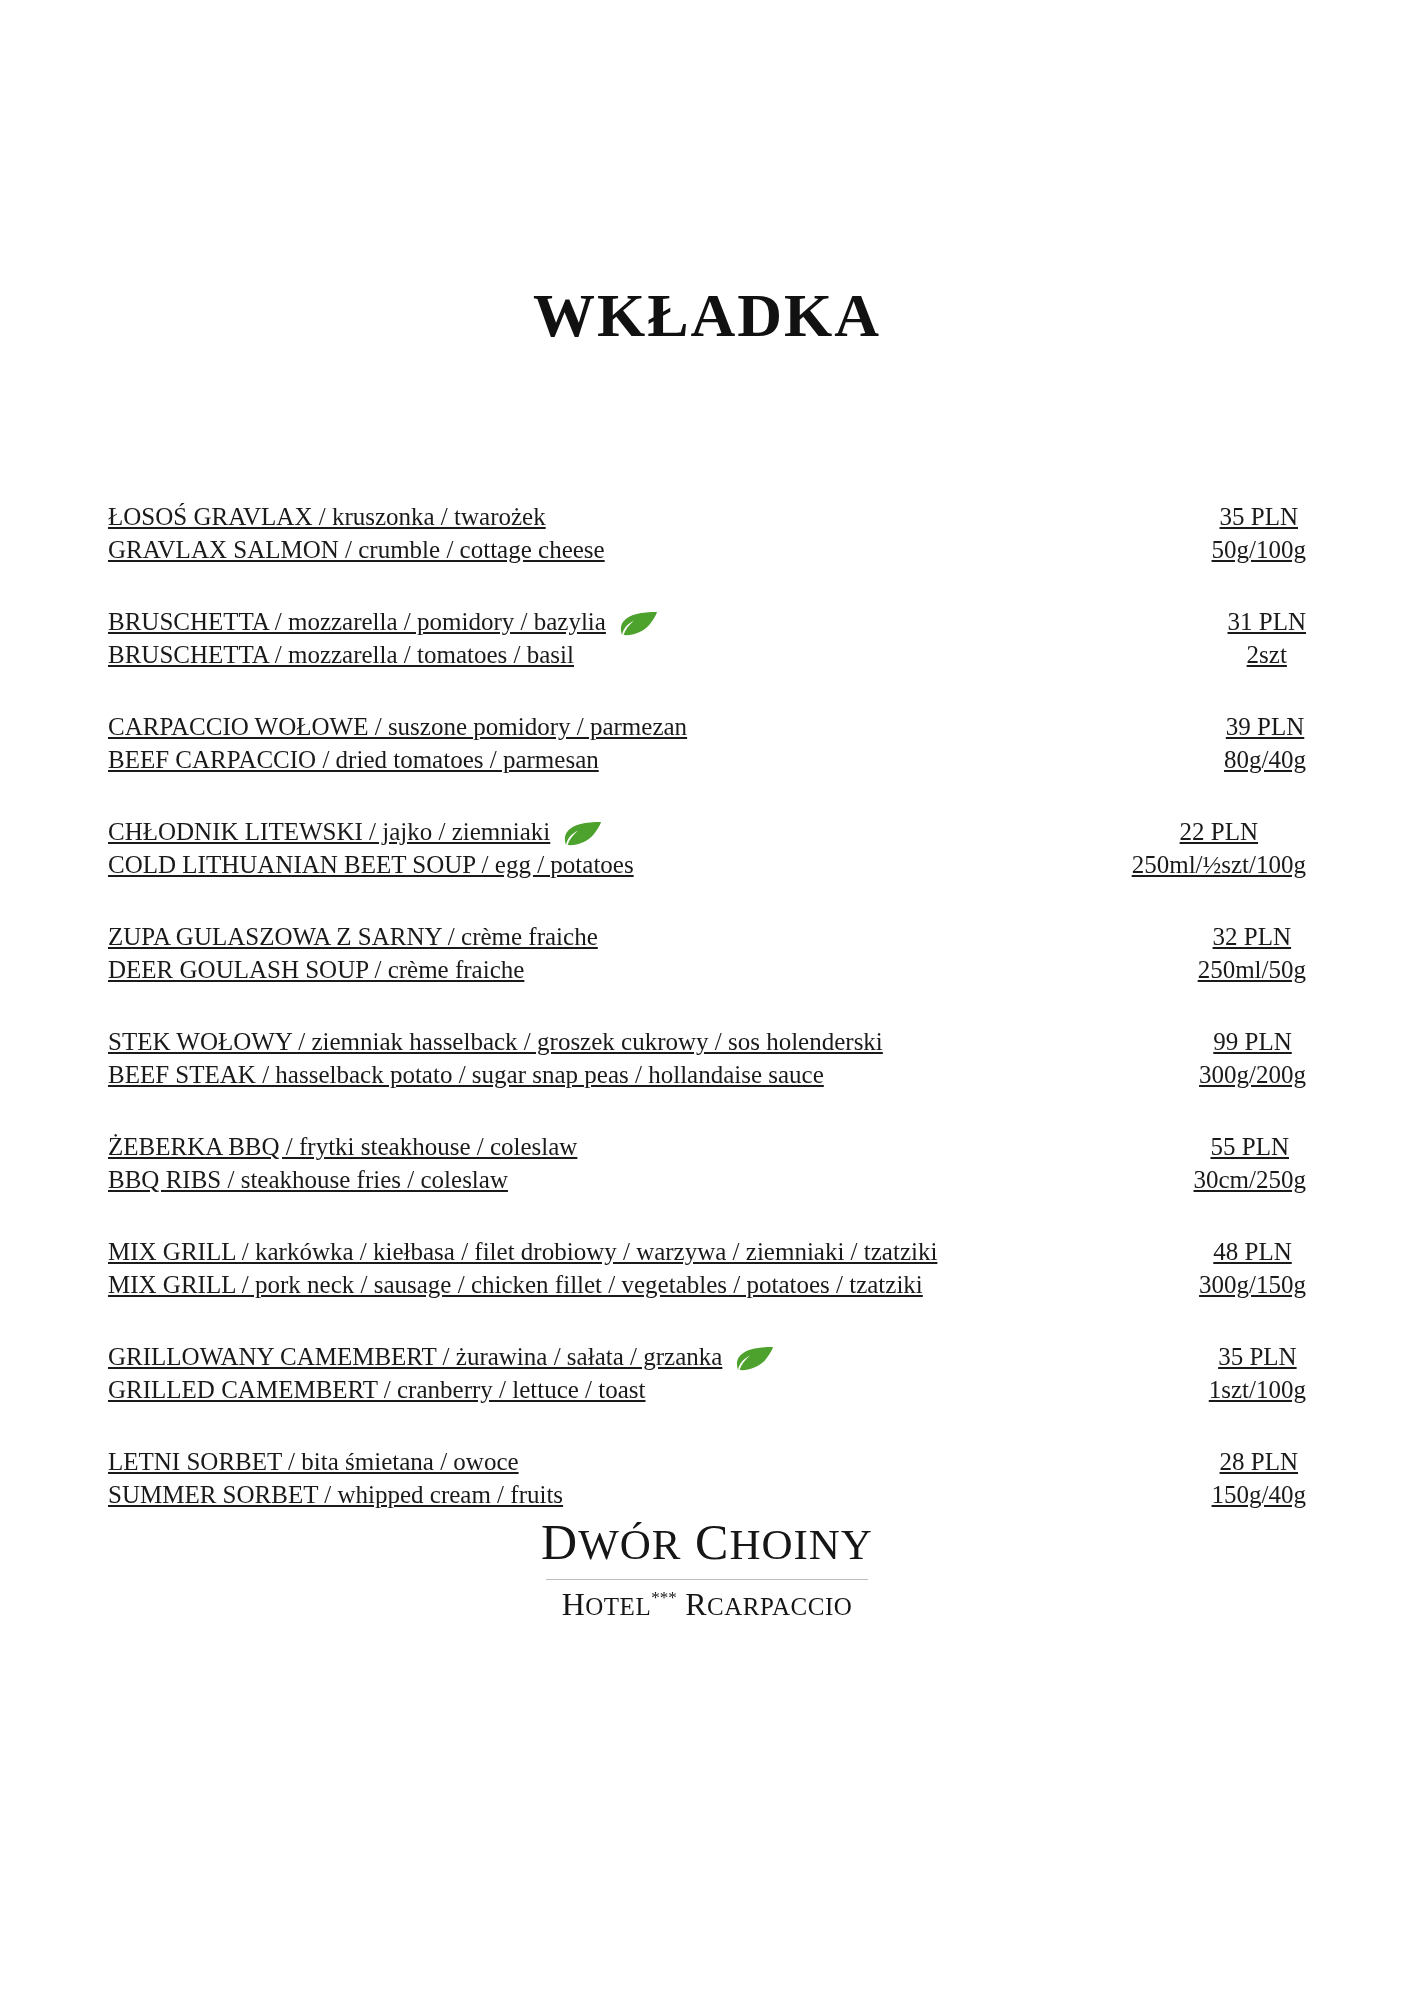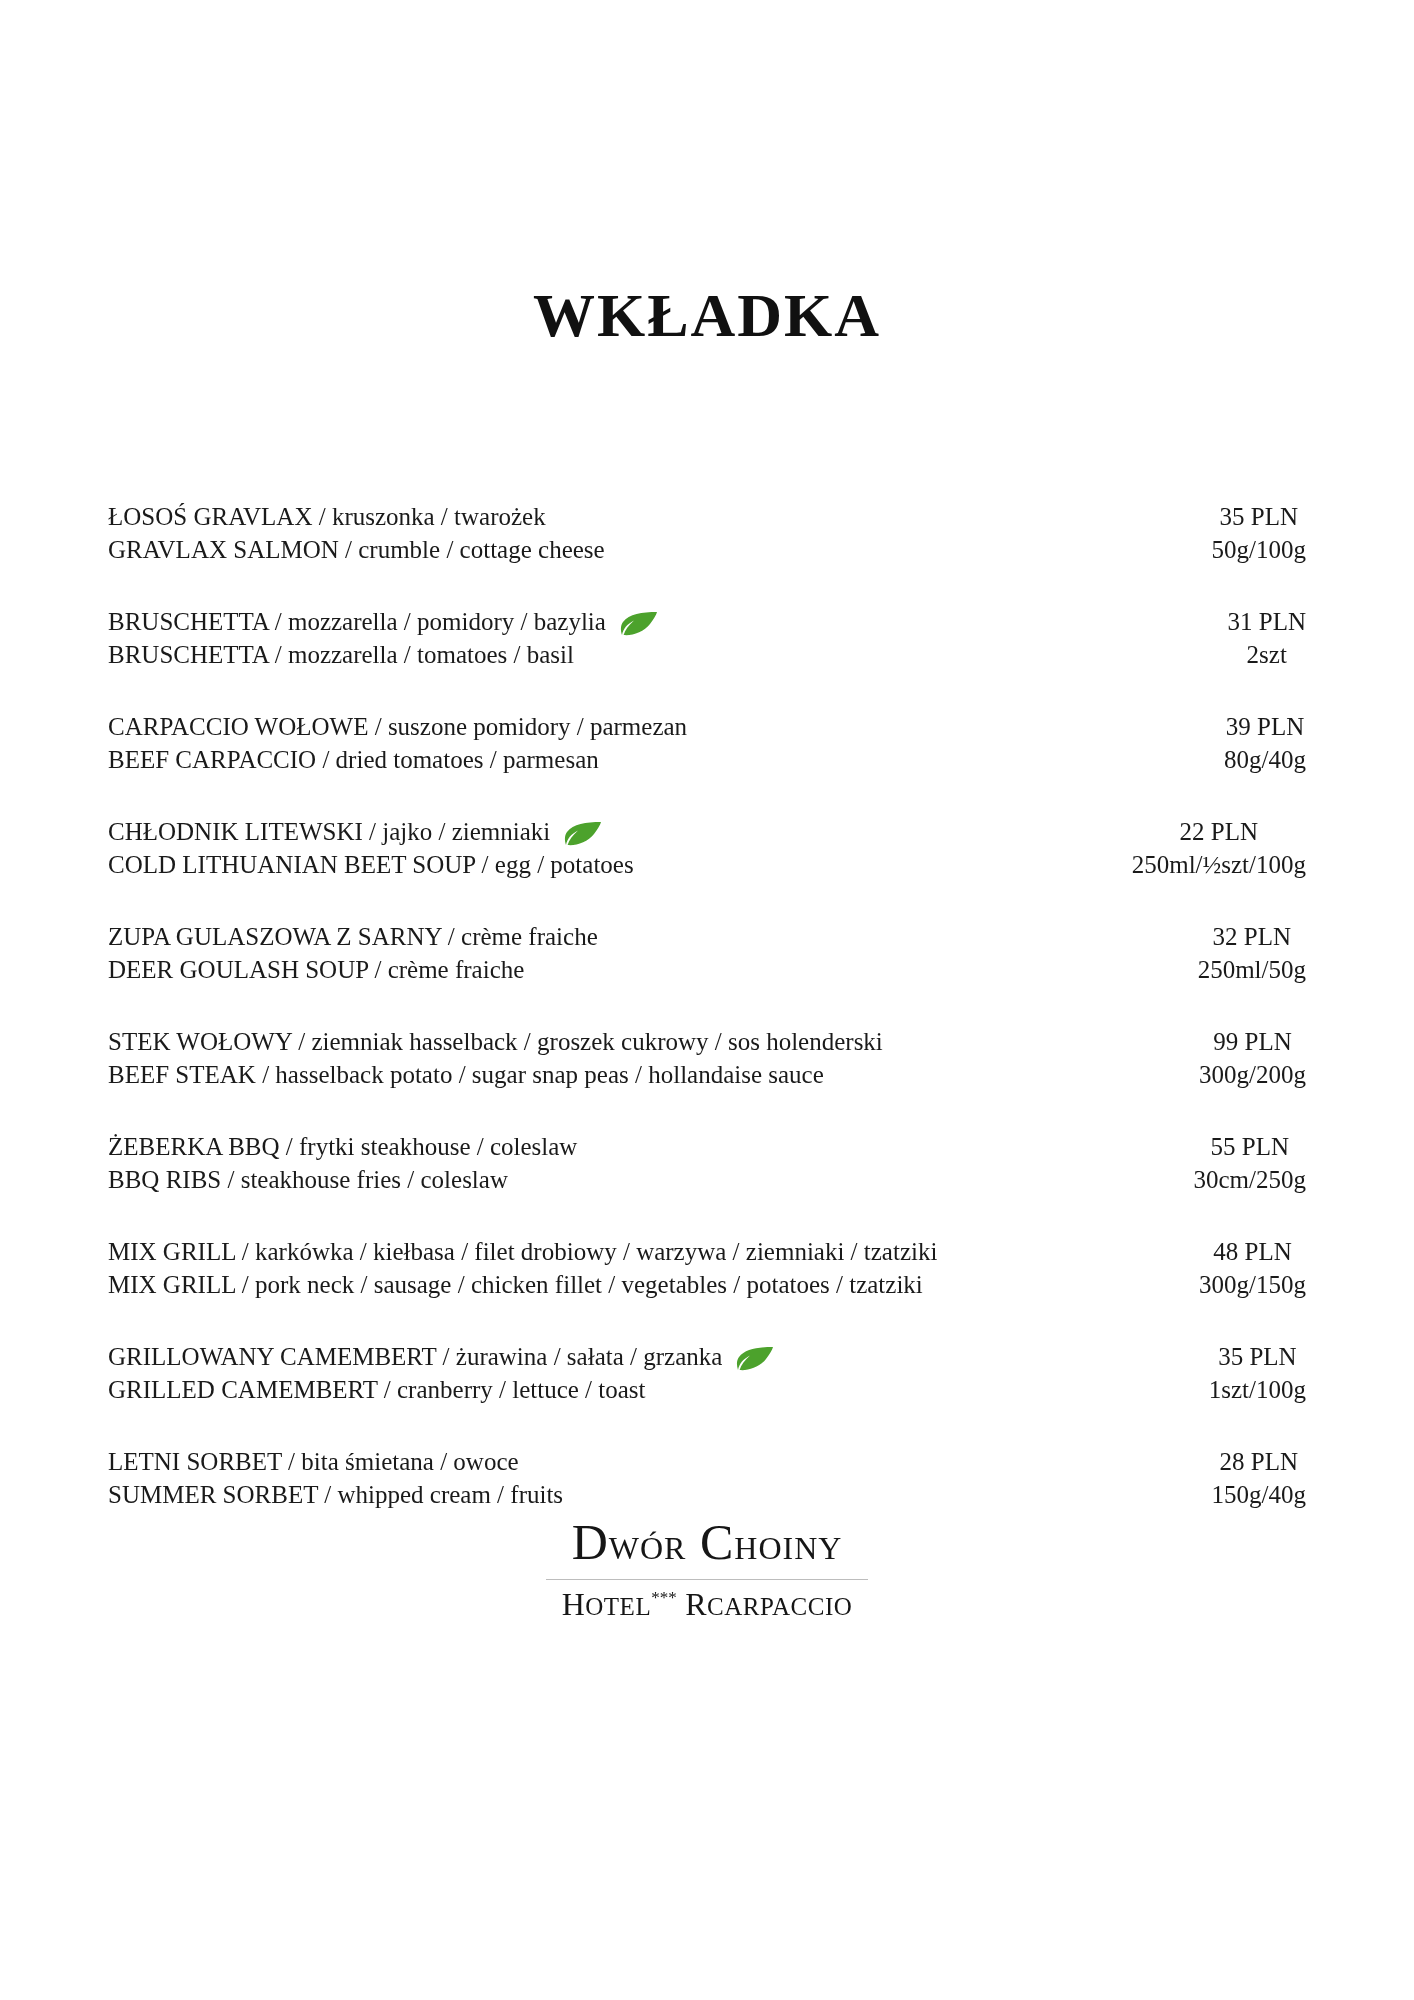--- a/index.html
+++ b/index.html
@@ -38,20 +38,21 @@
     margin-top: 150px;
     padding-left: 108px;
     padding-right: 108px;
   }
 
   .item {
     display: flex;
     justify-content: space-between;
     align-items: flex-start;
     margin-bottom: 40px;
+    text-decoration: underline;
   }
   .item:last-child { margin-bottom: 0; }
 
   .item-left {
     flex: 1 1 auto;
     min-width: 0;
   }
 
   .line-pl, .line-en {
     font-size: 25px;
@@ -90,21 +91,21 @@
     bottom: 118px;
     text-align: center;
   }
   .brand {
     font-family: "Liberation Serif", serif;
     font-size: 50px;
     letter-spacing: 1px;
     color: #161616;
   }
   .brand .cap { font-size: 50px; }
-  .brand .sc { font-size: 32px; }
+  .brand .sc { font-size: 43px; }
   .brand-rule {
     width: 322px;
     height: 1px;
     background: #bdbdbd;
     margin: 8px auto 6px auto;
   }
   .subbrand {
     font-family: "Liberation Serif", serif;
     font-size: 32px;
     letter-spacing: 0.5px;

